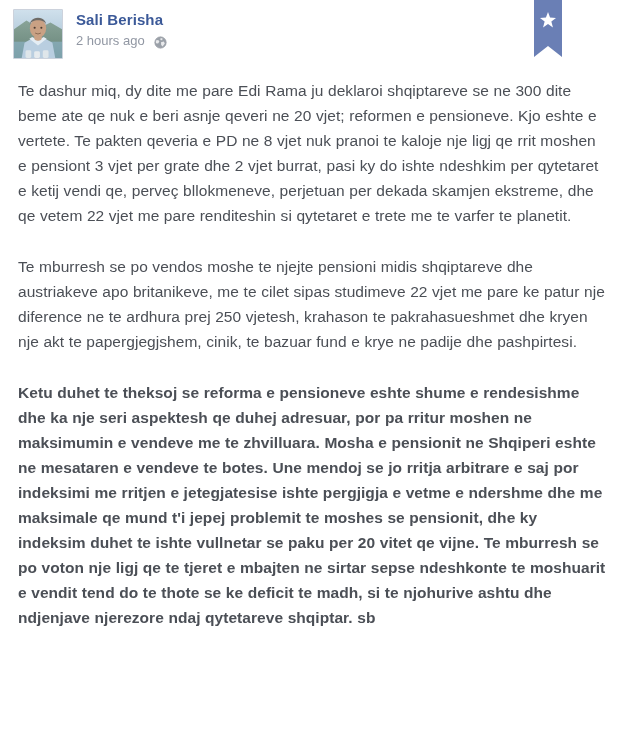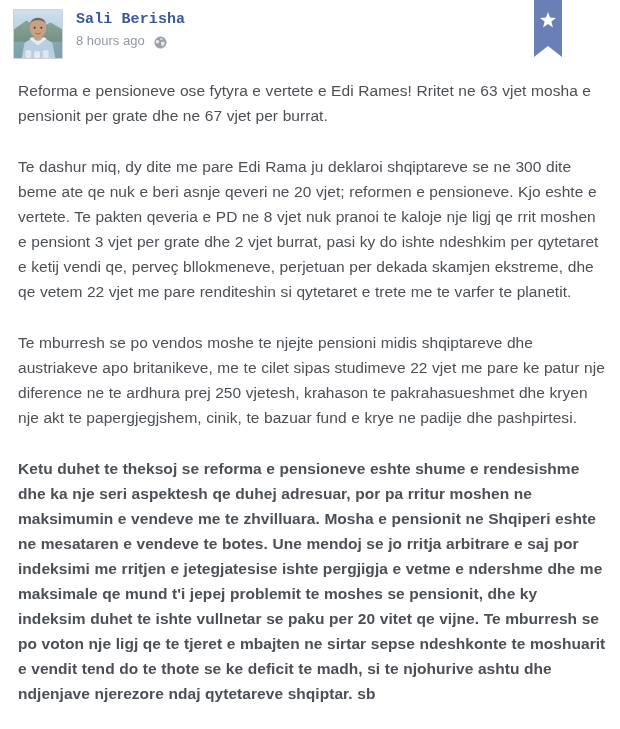--- a/index.html
+++ b/index.html
@@ -53,21 +53,20 @@
     top: 11px;
   }
 
   .author-name {
     font-size: 15px;
     font-weight: bold;
     color: #3b5998;
     line-height: 18px;
     letter-spacing: 0.1px;
     display: block;
-    font-family: Liberation Mono, monospace;
   }
 
   .meta-row {
     display: flex;
     align-items: center;
     margin-top: 4px;
   }
 
   .timestamp {
     font-size: 13px;
@@ -144,21 +143,21 @@
         <path d="M22 24 Q25 26 28 24" stroke="#8a6a53" stroke-width="1" fill="none"></path>
         <rect x="12" y="42" width="6" height="8" rx="1.5" fill="#dfe6ea"></rect>
         <rect x="21" y="43" width="6" height="7" rx="1.5" fill="#e6ebee"></rect>
         <rect x="30" y="42" width="6" height="8" rx="1.5" fill="#dfe6ea"></rect>
       </svg>
     </div>
 
     <div class="header-text">
       <span class="author-name">Sali Berisha</span>
       <div class="meta-row">
-        <span class="timestamp">8 hours ago</span>
+        <span class="timestamp">2 hours ago</span>
         <span class="globe-icon">
           <svg width="13" height="13" viewBox="0 0 13 13" xmlns="http://www.w3.org/2000/svg">
             <circle cx="6.5" cy="6.5" r="5.8" fill="#b0b4bb"></circle>
             <circle cx="6.5" cy="6.5" r="5.1" fill="#9aa0a8"></circle>
             <path d="M1.6 4.6 L4.2 4.1 L5.4 5.6 L4.1 7.4 L2.0 7.2 Z" fill="#e9eaec"></path>
             <path d="M6.6 2.0 L8.6 2.6 L8.2 4.2 L6.4 4.0 Z" fill="#e9eaec"></path>
             <path d="M7.0 6.2 L9.8 5.6 L10.8 7.6 L8.6 10.6 L7.2 9.0 Z" fill="#e9eaec"></path>
             <circle cx="6.5" cy="6.5" r="5.6" fill="none" stroke="#8e949c" stroke-width="0.7"></circle>
           </svg>
         </span>
@@ -168,19 +167,18 @@
     <div class="ribbon">
       <svg width="28" height="57" viewBox="0 0 28 57" xmlns="http://www.w3.org/2000/svg">
         <path d="M0 0 L28 0 L28 57 L14 46 L0 57 Z" fill="#6a7fb5"></path>
         <path d="M14 12 L16.05 17.6 L22 17.9 L17.35 21.6 L18.95 27.4 L14 24.1 L9.05 27.4 L10.65 21.6 L6 17.9 L11.95 17.6 Z" fill="#ffffff"></path>
       </svg>
     </div>
 
   </div>
 
   <div class="post-body">
-    <p>Reforma e pensioneve ose fytyra e vertete e Edi Rames! Rritet ne 63 vjet mosha e pensionit per grate dhe ne 67 vjet per burrat.</p>
     <p>Te dashur miq, dy dite me pare Edi Rama ju deklaroi shqiptareve se ne 300 dite beme ate qe nuk e beri asnje qeveri ne 20 vjet; reformen e pensioneve. Kjo eshte e vertete. Te pakten qeveria e PD ne 8 vjet nuk pranoi te kaloje nje ligj qe rrit moshen e pensiont 3 vjet per grate dhe 2 vjet burrat, pasi ky do ishte ndeshkim per qytetaret e ketij vendi qe, perveç bllokmeneve, perjetuan per dekada skamjen ekstreme, dhe qe vetem 22 vjet me pare renditeshin si qytetaret e trete me te varfer te planetit.</p>
     <p>Te mburresh se po vendos moshe te njejte pensioni midis shqiptareve dhe austriakeve apo britanikeve, me te cilet sipas studimeve 22 vjet me pare ke patur nje diference ne te ardhura prej 250 vjetesh, krahason te pakrahasueshmet dhe kryen nje akt te papergjegjshem, cinik, te bazuar fund e krye ne padije dhe pashpirtesi.</p>
     <p>Ketu duhet te theksoj se reforma e pensioneve eshte shume e rendesishme dhe ka nje seri aspektesh qe duhej adresuar, por pa rritur moshen ne maksimumin e vendeve me te zhvilluara. Mosha e pensionit ne Shqiperi eshte ne mesataren e vendeve te botes. Une mendoj se jo rritja arbitrare e saj por indeksimi me rritjen e jetegjatesise ishte pergjigja e vetme e ndershme dhe me maksimale qe mund t'i jepej problemit te moshes se pensionit, dhe ky indeksim duhet te ishte vullnetar se paku per 20 vitet qe vijne. Te mburresh se po voton nje ligj qe te tjeret e mbajten ne sirtar sepse ndeshkonte te moshuarit e vendit tend do te thote se ke deficit te madh, si te njohurive ashtu dhe ndjenjave njerezore ndaj qytetareve shqiptar. sb</p>
   </div>
 
 </div>
 
 </body></html>

